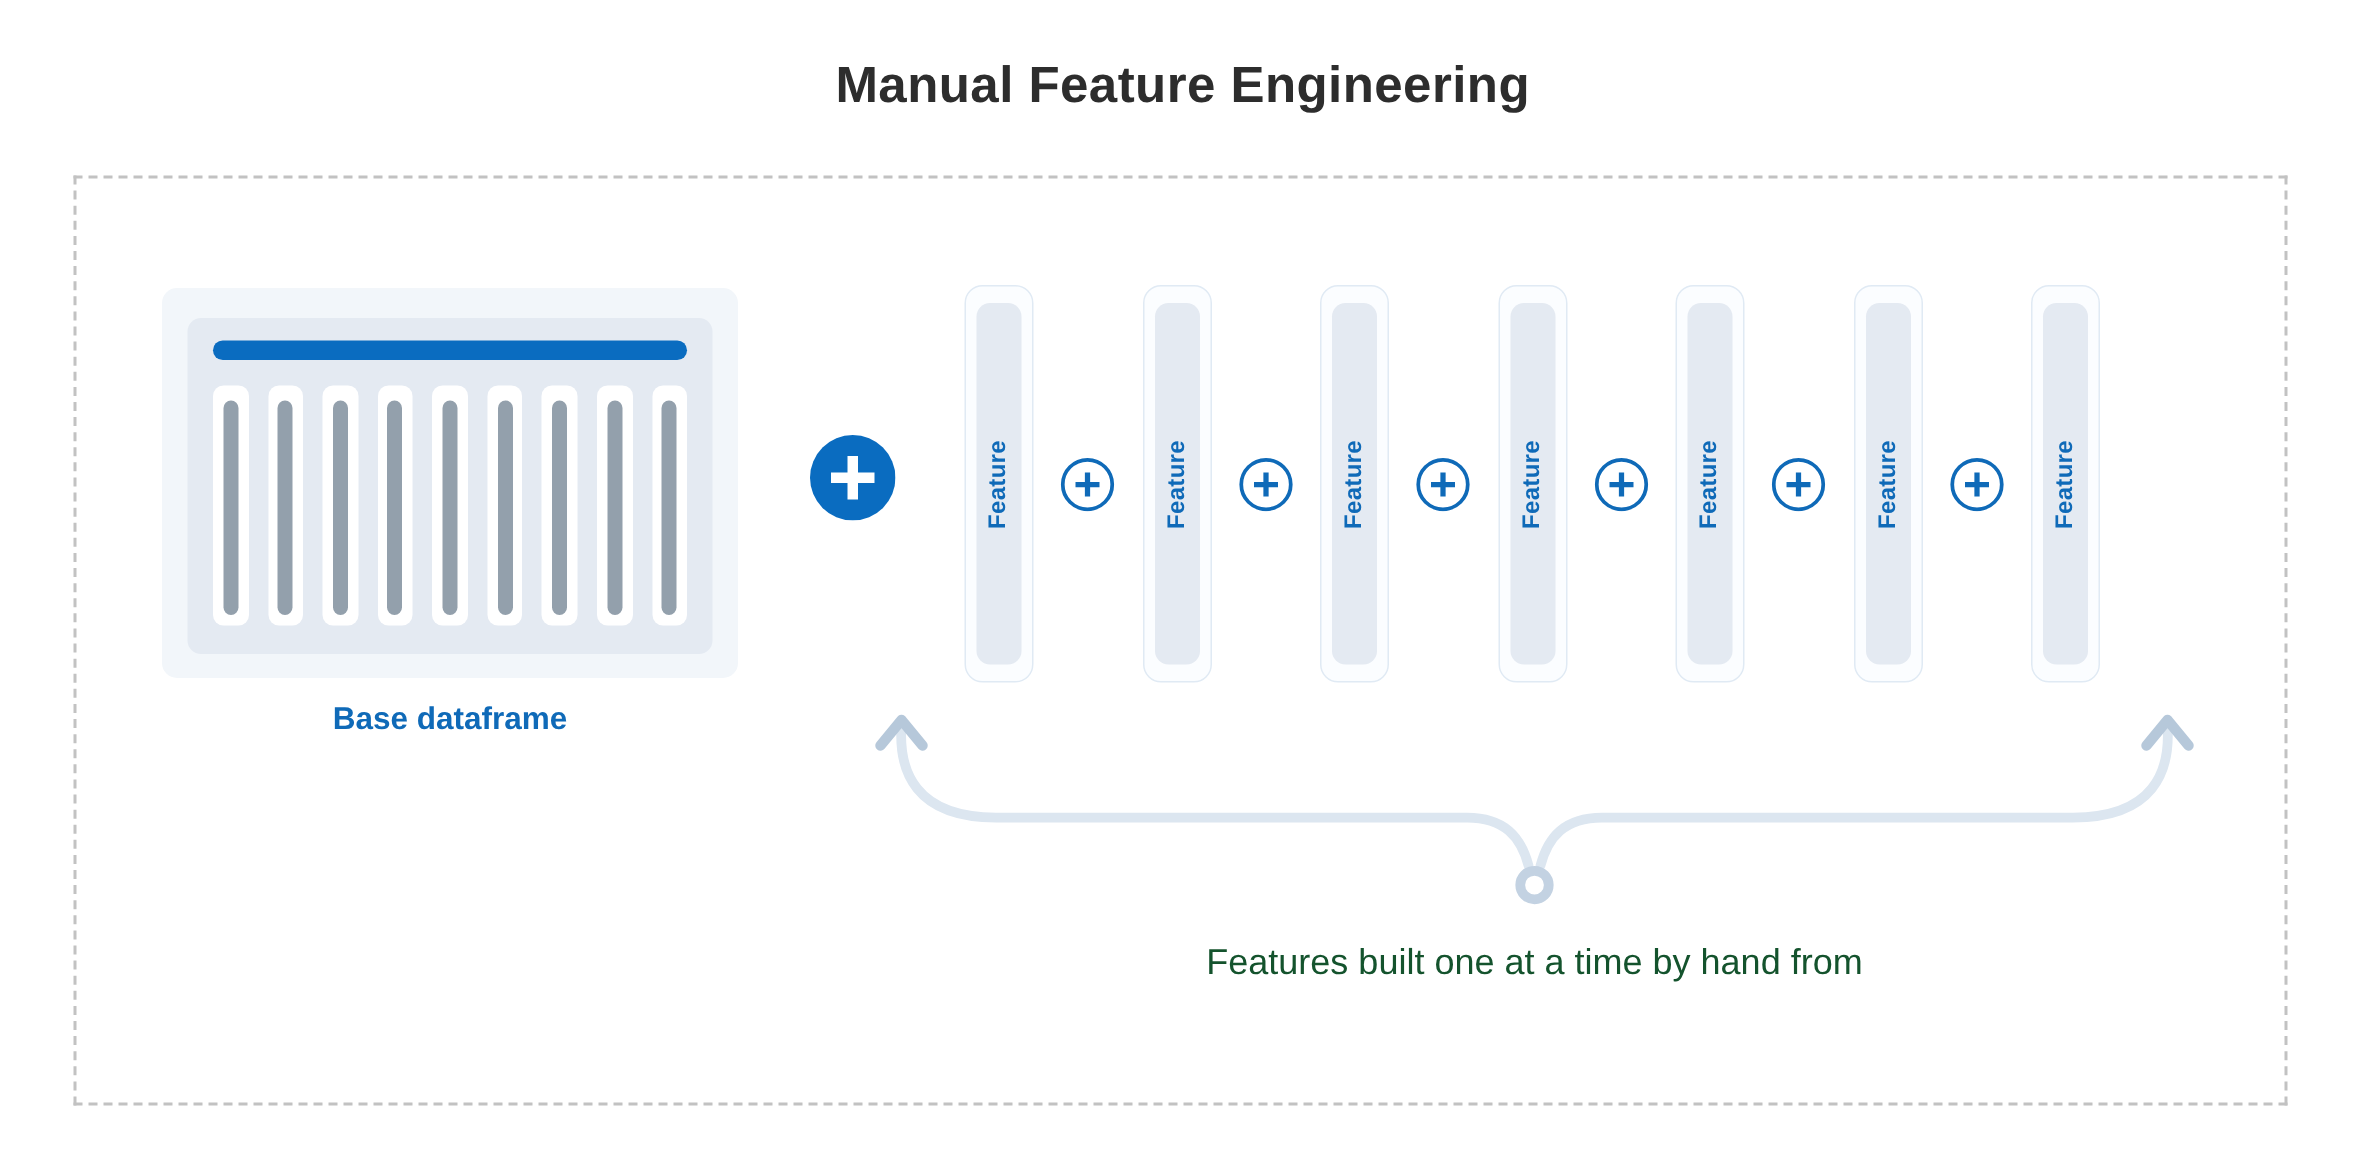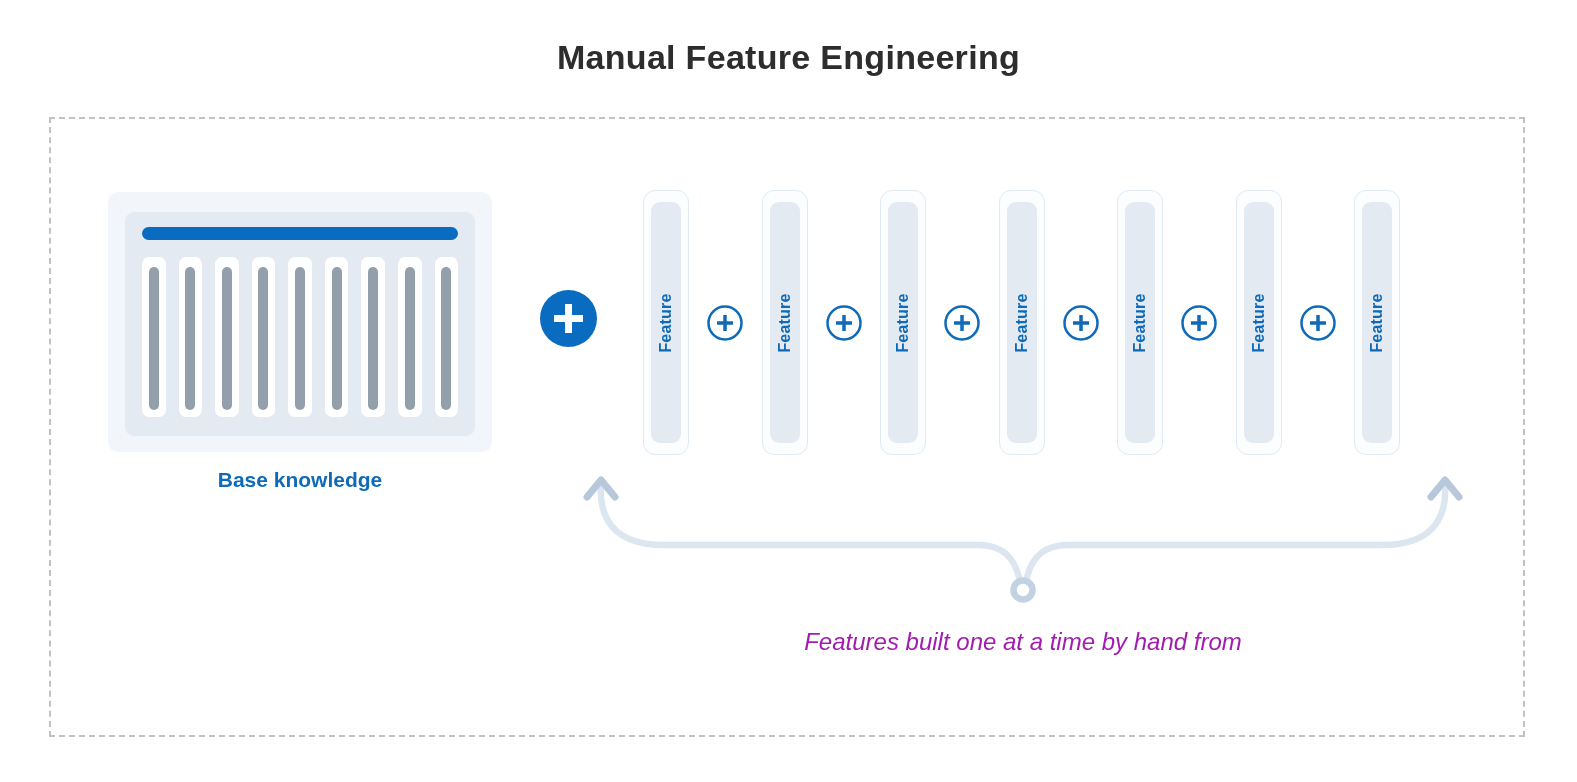--- a/index.html
+++ b/index.html
@@ -51,21 +51,21 @@
     position:absolute;top:50%;left:50%;
     transform:translate(-50%,-50%) rotate(-90deg);
     font-size:16px;font-weight:700;color:#0f6ab8;white-space:nowrap;letter-spacing:.2px;
   }
   .plus-gap{flex:1 1 auto;display:flex;align-items:center;justify-content:center;}
   .small-plus{width:36px;height:36px;display:block;}
   
   .brace-svg{position:absolute;left:0;top:0;width:1577px;height:782px;pointer-events:none;}
   .caption{
     position:absolute;top:625px;left:523px;width:1000px;text-align:center;
-    font-size:24px;line-height:34px;color:#a21caf;font-style:italic;
+    font-size:24px;line-height:34px;color:#14532d;
   }
 </style>
 </head>
 <body>
 
 <div class="canvas">
 
   <div class="title">Manual Feature Engineering</div>
 
   <div class="frame"></div>
@@ -97,21 +97,21 @@
           </div>
         <div class="df-col">
             <div class="df-pill"></div>
           </div>
         <div class="df-col">
             <div class="df-pill"></div>
           </div>
       </div>
     </div>
   </div>
-  <div class="df-label">Base knowledge</div>
+  <div class="df-label">Base dataframe</div>
 
   <svg class="big-plus" viewBox="0 0 57 57" aria-hidden="true">
     <circle cx="28.5" cy="28.5" r="28.5" fill="#0a6cc0"></circle>
     <path d="M28.5 14 V43 M14 28.5 H43" stroke="#ffffff" stroke-width="7"></path>
   </svg>
 
   <div class="features-row">
     <div class="feature-col">
       <div class="feature-fill"></div>
       <span class="feature-label">Feature</span>

